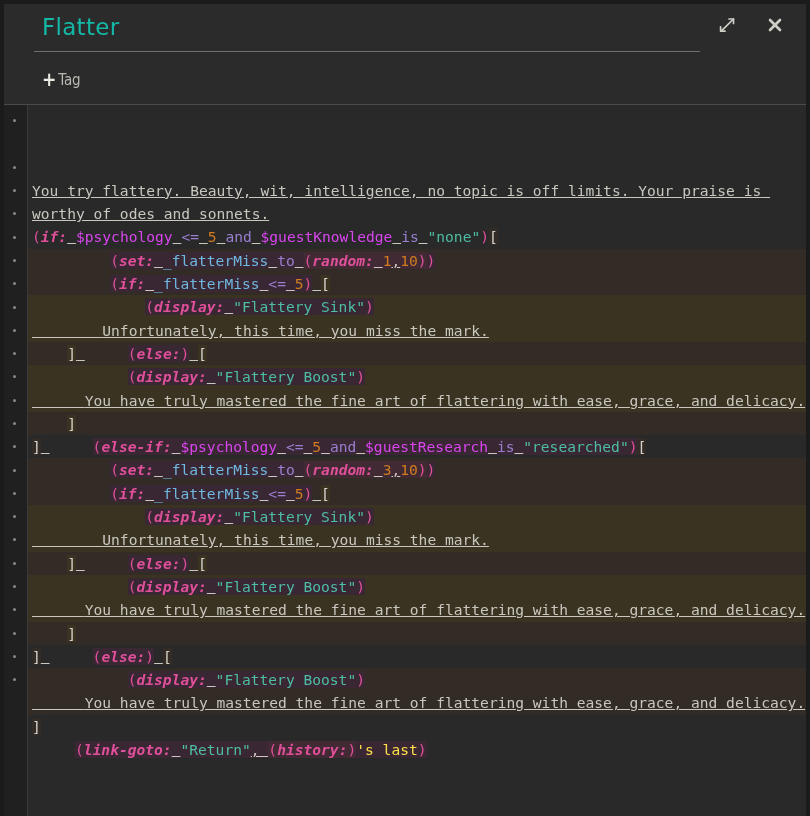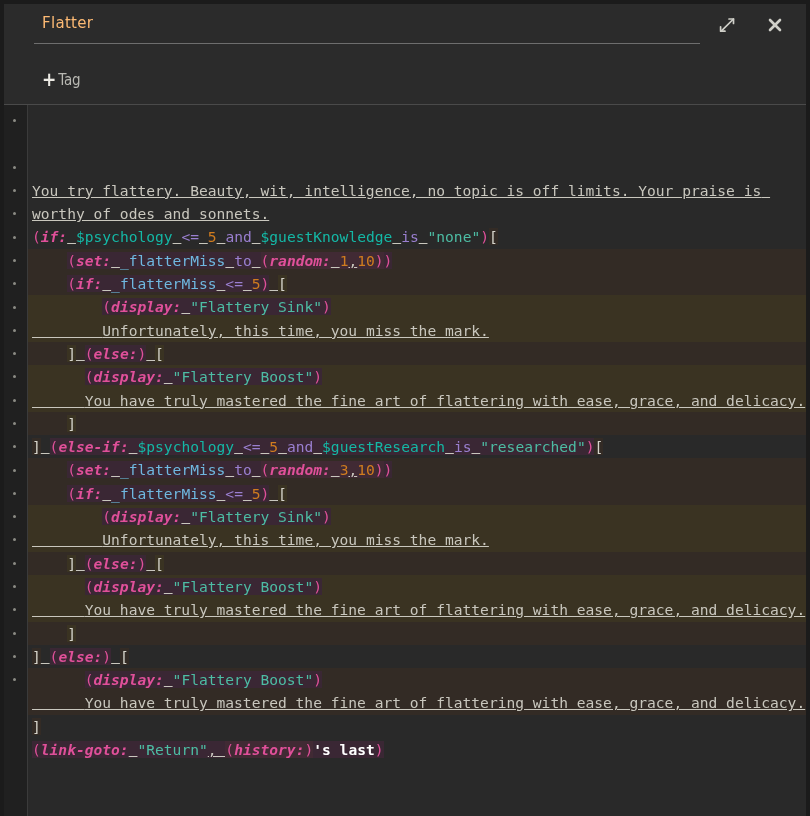--- a/index.html
+++ b/index.html
@@ -40,23 +40,23 @@
     margin: 8px 0 0 34px;
     padding-bottom: 0;
   }
   .passage-title {
     display: block;
     width: 666px;
     background: transparent;
     border: none;
     border-bottom: 1px solid #6e6e6e;
     outline: none;
-    color: #fdba74;
+    color: #14b8a6;
     font-family: "DejaVu Sans", "Liberation Sans", sans-serif;
-    font-size: 15px;
+    font-size: 23px;
     letter-spacing: 0.3px;
     padding: 6px 2px 11px 8px;
     box-sizing: border-box;
   }
   .header-buttons {
     flex: 0 0 auto;
     display: flex;
     align-items: center;
     gap: 26px;
     margin: 14px 26px 0 16px;
@@ -169,33 +169,33 @@
   }
   .code-line {
     display: block;
     min-height: 23.3px;
     padding-left: 4px;
   }
 
   
   .t-plain   { color: #c9c7be; text-decoration: underline; }
   .t-macro   { color: #e0509a; font-style: italic; font-weight: bold; }
-  .t-var     { color: #14b8a6; }
+  .t-var     { color: #d946ef; }
   .t-tempvar { color: #6fb8e0; }
   .t-string  { color: #4dbda4; }
   .t-num     { color: #d07c1f; }
   .t-op      { color: #9a7fd0; }
   .t-bracket { color: #d6d4cb; }
   .t-paren   { color: #e0509a; }
-  .t-prop    { color: #ffffff; font-weight: bold; }
+  .t-prop    { color: #fde047; }
 
   
   .bg-hook1  { background: #332b25; }
   .bg-hook2  { background: #3a3322; }
-  .bg-macro  { background: #3a2734; }
+  .bg-macro  { background: #3a2734; margin-left: 43px; }
   .bg-macro2 { background: #412a34; }
 
   .bottom-gap {
     height: 34px;
   }
 
   
   .frame-left, .frame-right {
     position: absolute;
     top: 0; bottom: 0;

